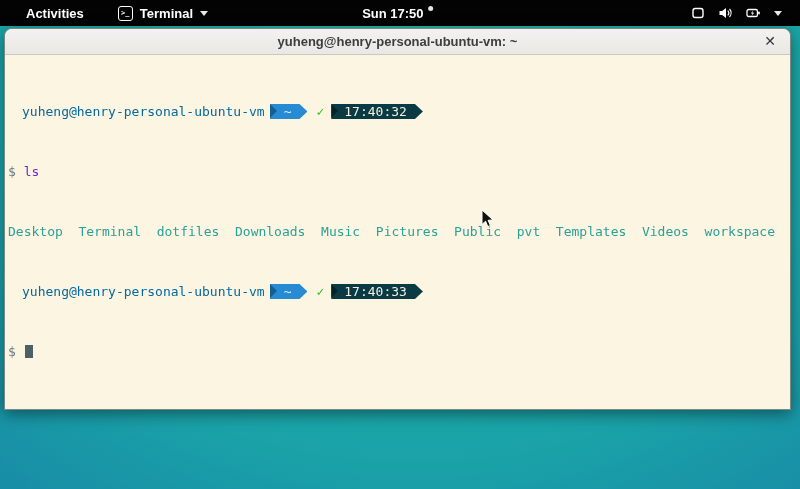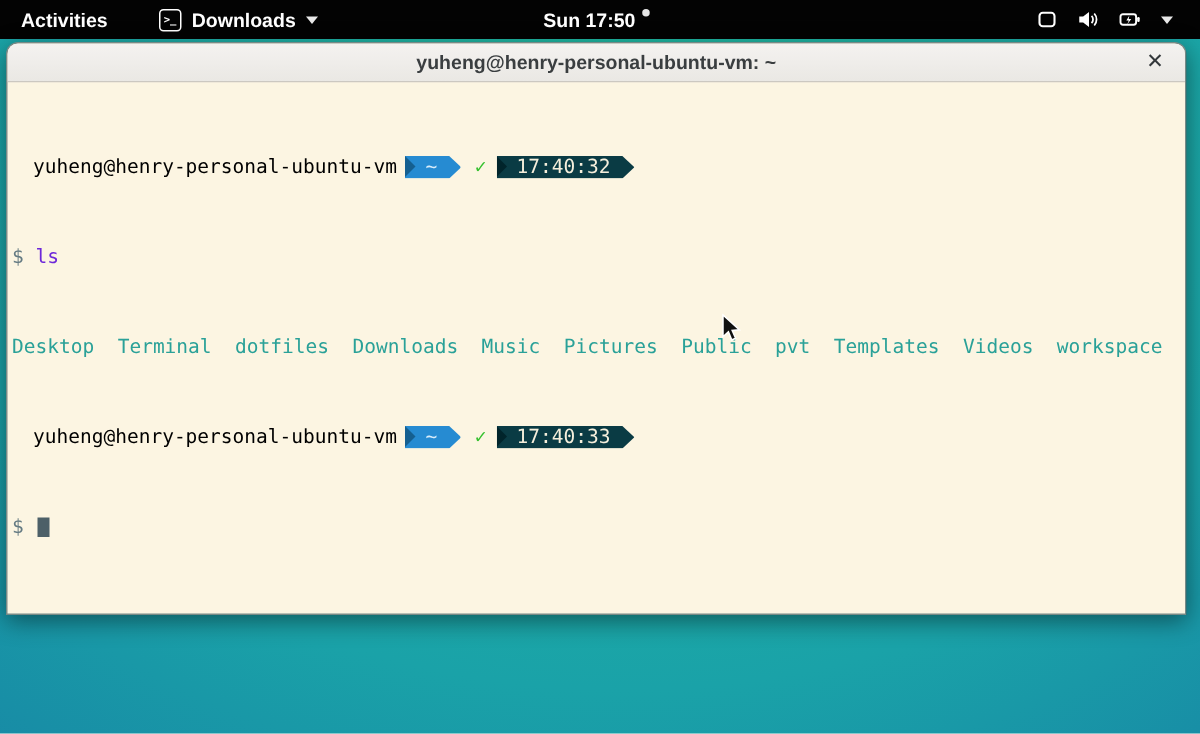--- a/index.html
+++ b/index.html
@@ -11,21 +11,21 @@
     background: radial-gradient(120% 150% at 52% 22%, #1fbda0 0%, #1aa2a8 48%, #1468a2 100%);
   }
 
   
   .topbar {
     position:absolute; top:0; left:0; right:0; height:26px;
     background:#030303; color:#fff;
     display:flex; align-items:center;
     font-size:13px; font-weight:700;
   }
-  .activities { margin-left:10px; padding:0 4px; cursor:pointer; }
+  .activities { margin-left:22px; padding:0 4px; cursor:pointer; }
   .appmenu { margin-left:30px; display:flex; align-items:center; gap:7px; cursor:pointer; }
   .app-icon {
     width:15px; height:15px; border:1.4px solid #fff; border-radius:3px;
     display:inline-flex; align-items:center; justify-content:center;
     font:700 7px "DejaVu Sans Mono", monospace; color:#fff; letter-spacing:0;
   }
   .tri-down {
     width:0; height:0; border-left:4px solid transparent; border-right:4px solid transparent;
     border-top:5px solid #e8e8e8; display:inline-block; margin-top:1px;
   }
@@ -63,21 +63,21 @@
 
   .term {
     height:355px; overflow:hidden;
     font:13px/15px "DejaVu Sans Mono", monospace;
     color:#657b83;
     padding:4px 3px 0 3px;
     white-space:pre;
     cursor:text;
   }
   .line { height:15px; display:flex; align-items:center; }
-  .userhost { padding-left:14px; color:#000000; }
+  .userhost { padding-left:14px; color:#0369a1; }
 
   .seg-blue {
     position:relative; margin-left:5px; height:15px; line-height:15px;
     background:#268bd2; color:#d9edfb;
     padding:0 16px 0 14px;
     clip-path:polygon(0 0, calc(100% - 8px) 0, 100% 50%, calc(100% - 8px) 100%, 0 100%);
   }
   .seg-blue::before {
     content:""; position:absolute; left:0; top:0;
     border-top:7.5px solid transparent; border-bottom:7.5px solid transparent;
@@ -105,21 +105,21 @@
 
   .mouse-cursor { position:absolute; left:481px; top:209px; pointer-events:none; }
 </style>
 </head>
 <body>
 
 <div class="topbar">
   <div class="activities">Activities</div>
   <div class="appmenu">
     <span class="app-icon">&gt;_</span>
-    <span>Downloads</span>
+    <span>Terminal</span>
     <span class="tri-down"></span>
   </div>
   <div class="clock">
     <span>Sun 17:50</span>
     <span class="notif-dot"></span>
   </div>
   <div class="tray">
     <span>
       <svg width="14" height="14" viewBox="0 0 14 14">
           <rect x="2" y="2.5" width="10" height="9" rx="2.2" fill="none" stroke="#fff" stroke-width="1.4"></rect>

